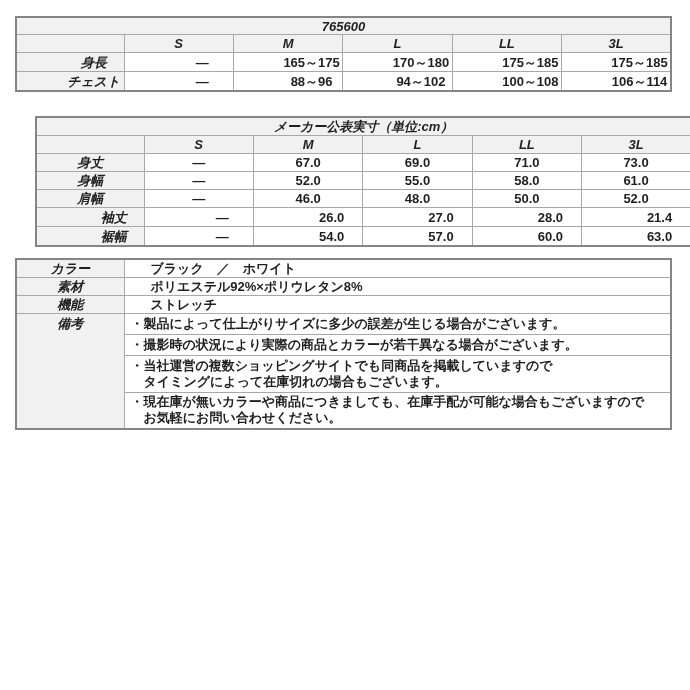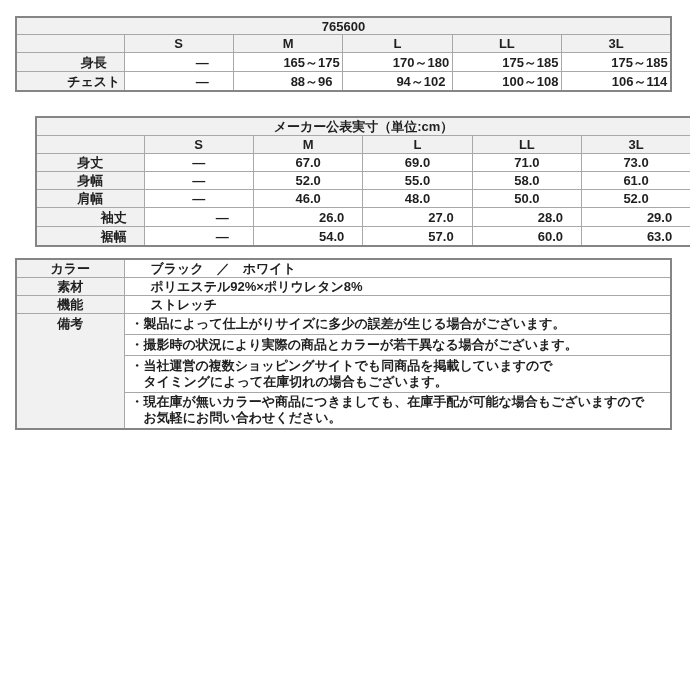--- a/index.html
+++ b/index.html
@@ -24,21 +24,21 @@
   .t2{top:116px;margin-left:20px;}
   .t3{top:258px;}
   col.c0{width:108px;}
   td{
     border:1px solid var(--border,#a8a8a8);
     font-size:13px;font-weight:bold;color:var(--text,#1f1f1f);
     text-align:center;vertical-align:middle;
     padding:0;line-height:15px;
     overflow:hidden;white-space:nowrap;
   }
-  .hd{background:var(--header_bg,#f1f1f1);}
+  .hd{background:var(--header_bg,#f1f1f1);font-style:italic;}
   .dc{background:#fff;}
   .rh15 td{height:15px;}
   .rh16 td{height:16px;}
   .rh17 td{height:17px;}
   .rh18 td{height:18px;padding-left:47px;}
   .rh33 td{height:33px;margin-left:45px;}
   .rh30 td{height:30px;}
   .vc{text-align:left;padding-left:26px;background:#fff;}
   .nc{
     text-align:left;background:#fff;
@@ -136,21 +136,21 @@
         <td class="dc">48.0</td>
         <td class="dc">50.0</td>
         <td class="dc">52.0</td>
       </tr>
       <tr class="rh18">
         <td class="hd">袖丈</td>
         <td class="dc">―</td>
         <td class="dc">26.0</td>
         <td class="dc">27.0</td>
         <td class="dc">28.0</td>
-        <td class="dc">29.0</td>
+        <td class="dc">21.4</td>
       </tr>
       <tr class="rh18">
         <td class="hd">裾幅</td>
         <td class="dc">―</td>
         <td class="dc">54.0</td>
         <td class="dc">57.0</td>
         <td class="dc">60.0</td>
         <td class="dc">63.0</td>
       </tr>
     </tbody>

